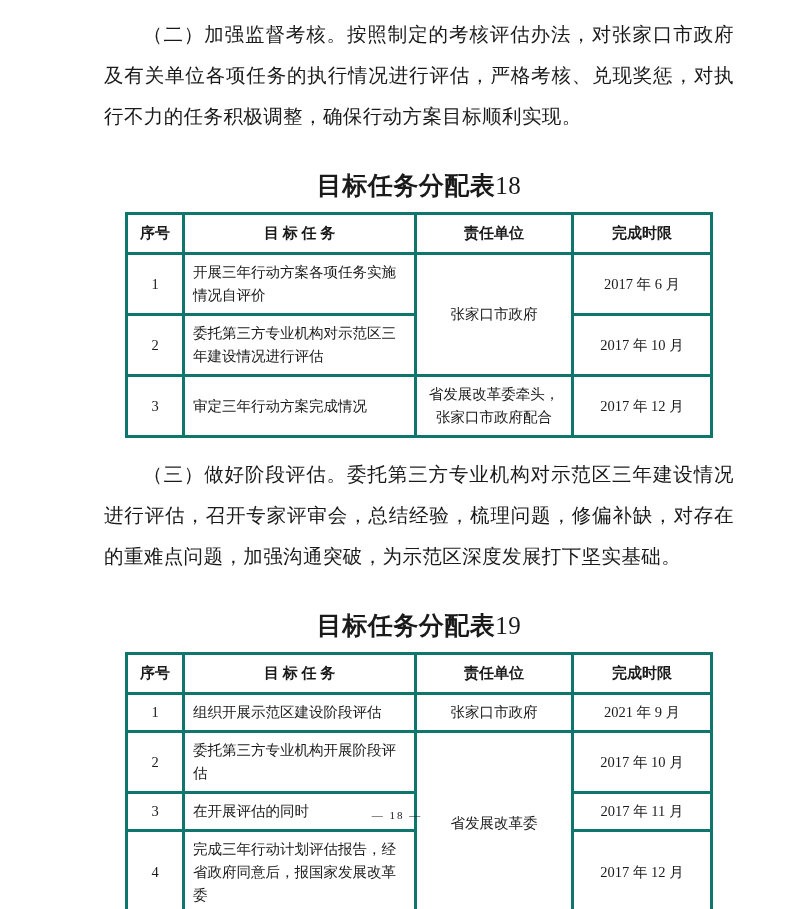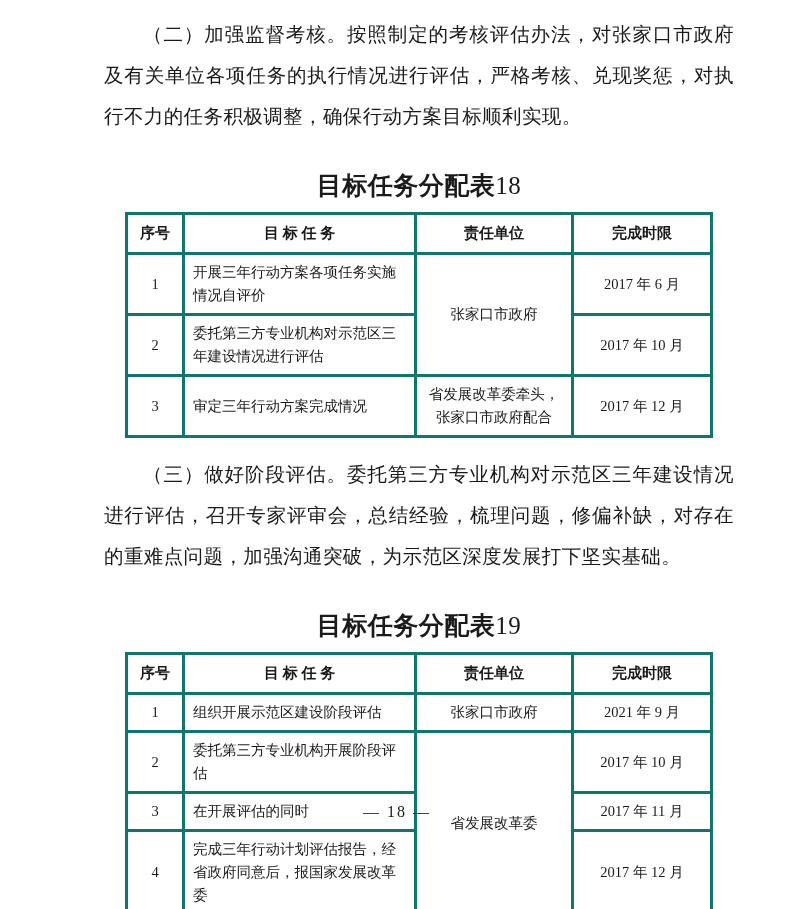--- a/index.html
+++ b/index.html
@@ -67,21 +67,21 @@
   td.c-time { text-align: center; width: 128px; }
   td.c-unit.left { text-align: center; }
   .gap-a { height: 18px; }
   .gap-b { height: 16px; }
   .footer {
     position: absolute;
     left: 0;
     right: 0;
     bottom: 8px;
     text-align: center;
-    font-size: 16px;
+    font-size: 11px;
     letter-spacing: 2px;
   }
 </style>
 </head>
 <body>
 
 <div class="page">
 
   <p class="para" style="text-indent: 2em;">（二）加强监督考核。按照制定的考核评估办法，对张家口市政府及有关单位各项任务的执行情况进行评估，严格考核、兑现奖惩，对执行不力的任务积极调整，确保行动方案目标顺利实现。</p>
 

